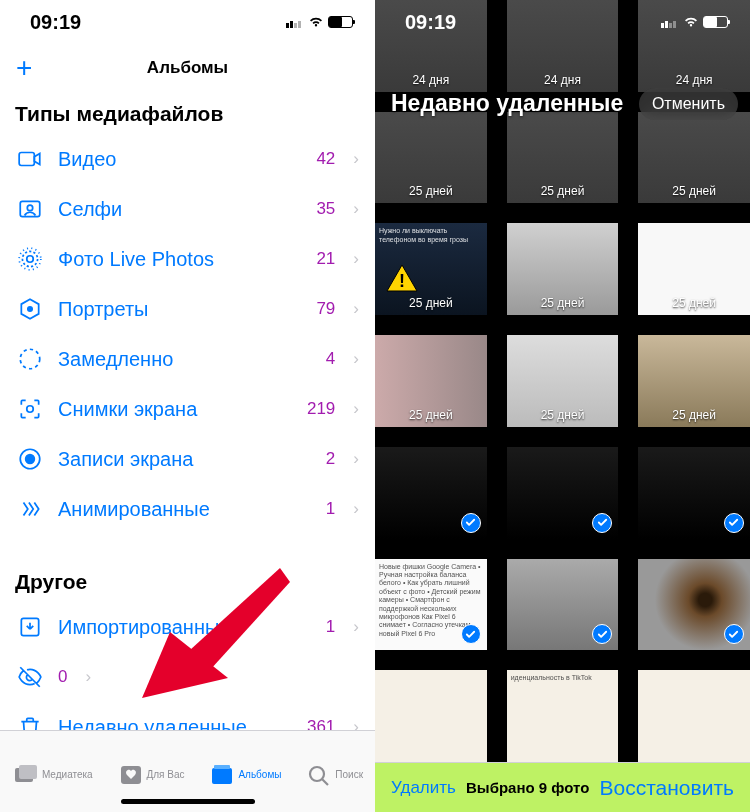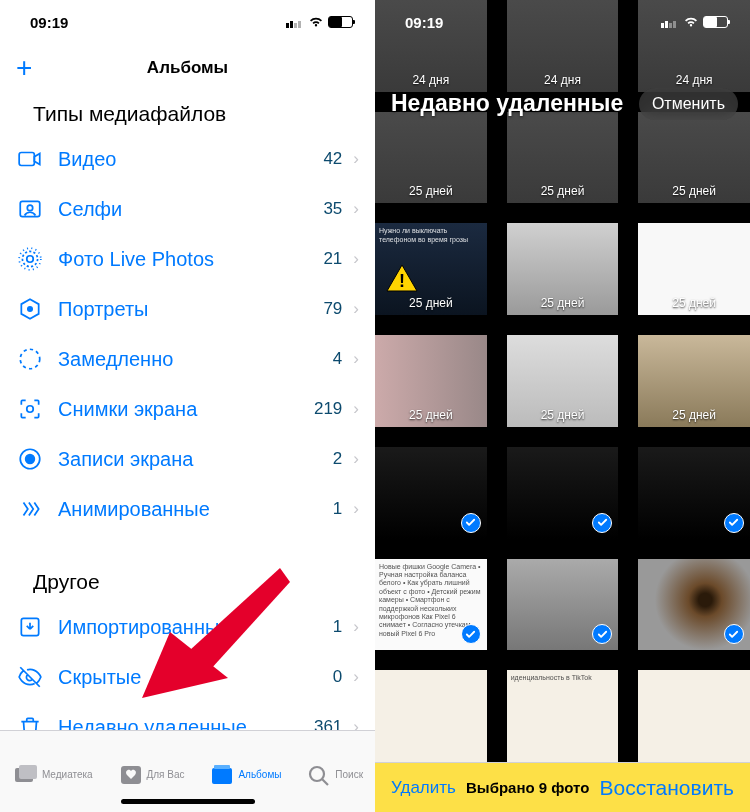--- a/index.html
+++ b/index.html
@@ -1,36 +1,36 @@
 <!DOCTYPE html>
 <html><head>
 <meta charset="utf-8">
 <style>
 * { margin: 0; padding: 0; box-sizing: border-box; font-family: -apple-system, "Helvetica Neue", Arial, sans-serif; -webkit-font-smoothing: antialiased; }
 body { background: #fff; width: 750px; height: 812px; overflow: hidden; display: flex; }
 .pane { width: 375px; height: 812px; position: relative; overflow: hidden; }
 
 
-.statusbar { height: 44px; display: flex; align-items: center; justify-content: space-between; padding: 0 22px 0 30px; font-size: 15px; font-weight: 600; }
+.statusbar { height: 44px; display: flex; align-items: center; justify-content: space-between; padding: 0 22px 0 30px; font-size: 20px; font-weight: 600; }
 .status-icons { display: flex; align-items: center; gap: 4px; }
 .wifi { width:16px; height:12px; }
 .battery { width:25px; height:12px; border:1px solid #000; border-radius:3px; position:relative;}
 .battery::after{content:""; position:absolute; right:-3px; top:3px; width:2px; height:4px; background:#000; border-radius:0 1px 1px 0;}
 .battery .fill{height:100%; width:55%; background:#000; border-radius:1px;}
 
 .navbar { height: 48px; display:flex; align-items:center; justify-content:center; position:relative; padding: 0 16px;}
 .navbar .title{ font-size:17px; font-weight:600;}
 .navbar .plus{ position:absolute; left:16px; color:#007aff; font-size:28px; font-weight:300; line-height:1;}
 
 .content { height: calc(812px - 44px - 48px - 82px); overflow-y:auto; }
-.section-header { font-size:21px; font-weight:400; padding: 10px 33px 8px; }
+.section-header { font-size:21px; font-weight:700; padding: 10px 15px 8px; }
 .row { display:flex; align-items:center; padding: 11px 16px; font-size:20px; position:relative;}
 .row .icon{ width:28px; height:28px; display:flex; align-items:center; justify-content:center; color:#007aff; margin-right:14px;}
 .row .label{ color:#007aff; flex:1; }
-.row .count{ color:#0c4a6e; font-size:17px; margin-right:11px;}
+.row .count{ color:#a21caf; font-size:17px; margin-right:18px;}
 .row .chev{ color:#c7c7cc; font-size:17px;}
 
 .tabbar { position:absolute; bottom:0; left:0; right:0; height:82px; border-top:1px solid #d1d1d6; background:#f9f9f9; display:flex; justify-content:space-around; padding-top:6px;}
 .tab { display:flex; flex-direction:row; align-items:center; gap:2px;}
 .tab .ticon{ width:28px; height:26px; }
 .tab .tlabel{ font-size:10px; color:#8e8e93;}
 .tab.active .tlabel{ color:#007aff;}
 .homebar{ position:absolute; bottom:8px; left:50%; transform:translateX(-50%); width:134px; height:5px; background:#000; border-radius:3px;}
 
 
@@ -45,21 +45,21 @@
 
 .cancel-btn{ position:absolute; right:12px; top:44px; z-index:6; background:rgba(80,80,80,0.55); backdrop-filter:blur(10px); color:#fff; font-size:16px; padding:7px 13px; border-radius:16px;margin-top:44px;}
 .title-overlay{ position:absolute; left:16px; top:90px; z-index:6; color:#fff; font-size:23px; font-weight:700; text-shadow:0 1px 3px rgba(0,0,0,0.6);}
 
 .grid{ position:absolute; top:0; left:0; right:0; bottom:50px; display:grid; grid-template-columns:repeat(3,1fr); gap:20px; overflow:hidden;}
 .cell{ position:relative; background:#444; overflow:hidden;}
 .cell .days{ position:absolute; bottom:5px; left:50%; transform:translateX(-50%); color:#fff; font-size:12px; text-shadow:0 1px 2px rgba(0,0,0,0.8); white-space:nowrap;}
 .cell .check{ position:absolute; bottom:6px; right:6px; width:20px; height:20px; background:#007aff; border:1.5px solid #fff; border-radius:50%; display:flex; align-items:center; justify-content:center;}
 .cell .check svg{width:11px;height:11px;}
 
-.bottombar{ position:absolute; bottom:0; left:0; right:0; height:50px; background:#fde047; border-top:1px solid #d1d1d6; display:flex; align-items:center; justify-content:space-between; padding:0 16px;}
+.bottombar{ position:absolute; bottom:0; left:0; right:0; height:50px; background:#bef264; border-top:1px solid #d1d1d6; display:flex; align-items:center; justify-content:space-between; padding:0 16px;}
 .bottombar .del{ color:#007aff; font-size:17px;}
 .bottombar .sel{ color:#000; font-size:15px; font-weight:600;}
 .bottombar .rec{ color:#007aff; font-size:21px;}
 
 
 .bg-text{ background:linear-gradient(#4a4a4a,#3a3a3a);}
 .bg-warn{ background:linear-gradient(#1b2a40,#0b1420);}
 .bg-room{ background:linear-gradient(#d0d0d0,#9a9a9a);}
 .bg-chat{ background:#f8f8f8;}
 .bg-faces{ background:linear-gradient(90deg,#caa,#988);}
@@ -207,21 +207,20 @@
     <span class="label">Импортированные</span>
     <span class="count">1</span>
     <span class="chev">›</span>
         </div>
         <div class="row">
     <span class="icon">
             <svg viewBox="0 0 24 24" width="26" height="26" fill="none" stroke="#007aff" stroke-width="1.6">
               <path d="M3 3l18 18M9.9 9.9a3 3 0 104.2 4.2M6 6C3.5 8 2 12 2 12s3 7 10 7c1.7 0 3.1-.4 4.3-1M18 18c2.5-2 4-6 4-6s-3-7-10-7c-1 0-1.9.1-2.7.4"></path>
             </svg>
           </span>
-    <span class="label">Скрытые</span>
     <span class="count">0</span>
     <span class="chev">›</span>
         </div>
         <div class="row">
     <span class="icon">
             <svg viewBox="0 0 24 24" width="26" height="26" fill="none" stroke="#007aff" stroke-width="1.6">
               <path d="M4 7h16M9 7V5a1 1 0 011-1h4a1 1 0 011 1v2M6 7l1 13a1 1 0 001 1h8a1 1 0 001-1l1-13"></path>
             </svg>
           </span>
     <span class="label">Недавно удаленные</span>

